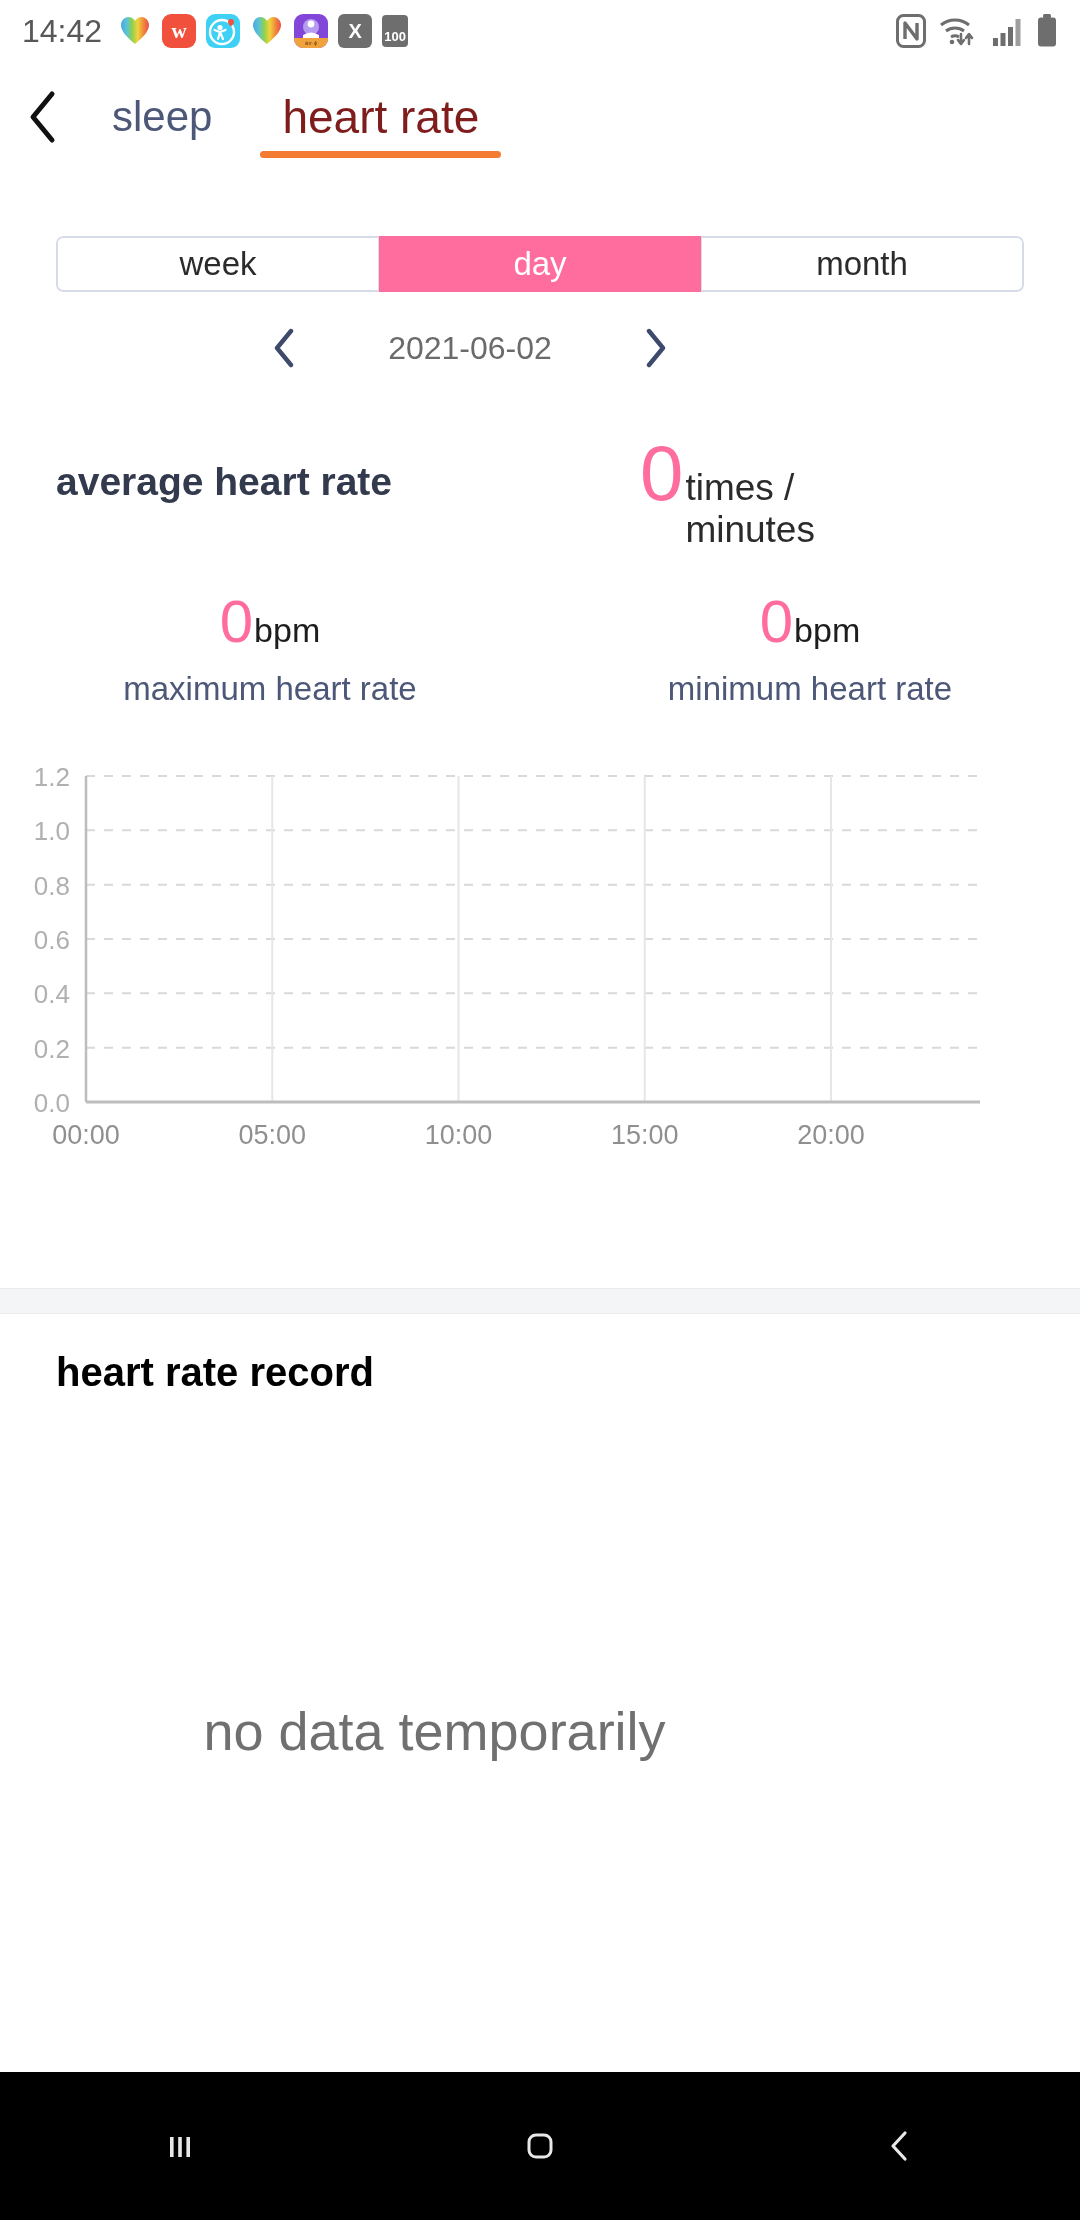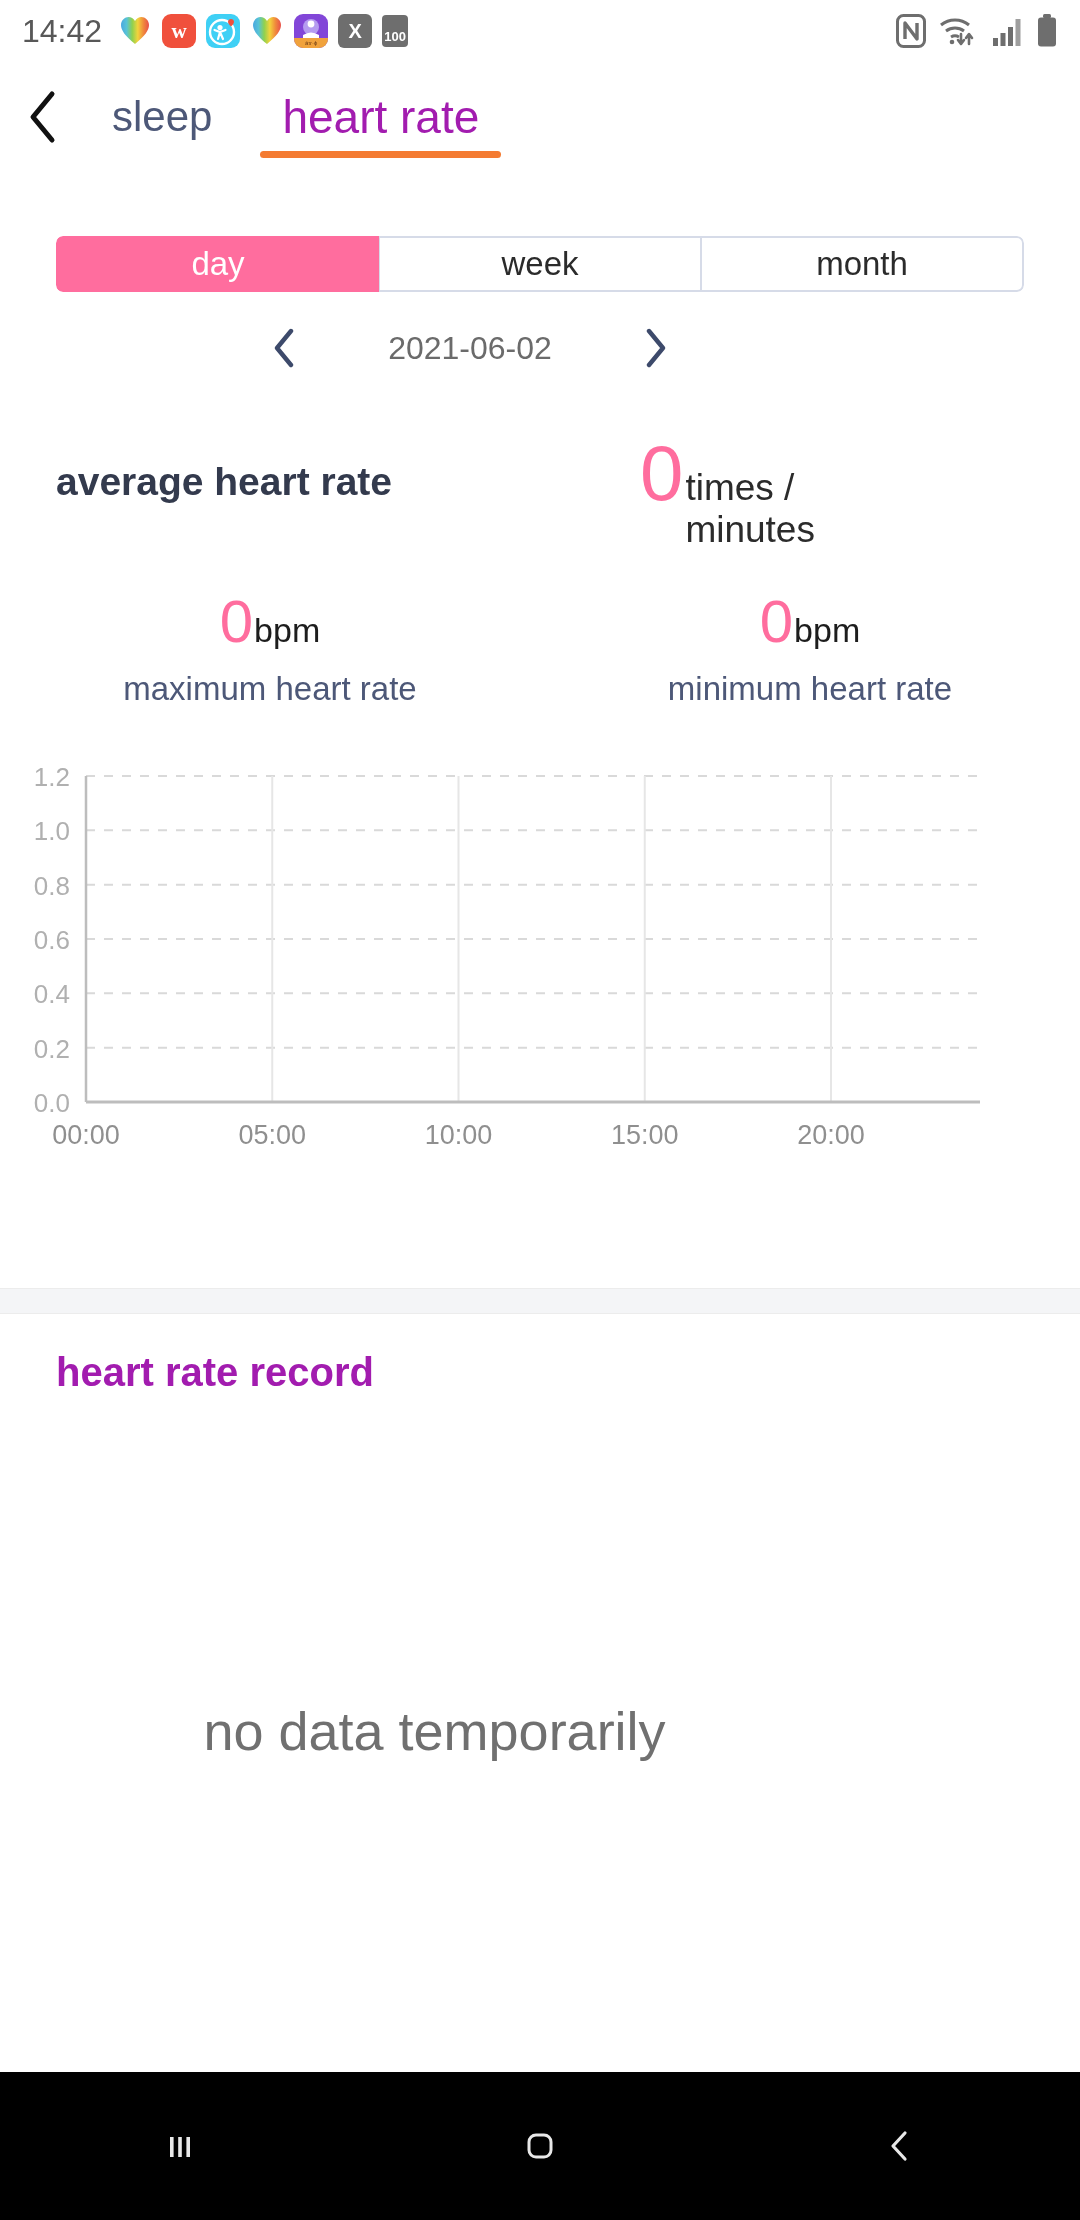--- a/index.html
+++ b/index.html
@@ -61,21 +61,21 @@
 
   
   .topnav {
     position:absolute; top:62px; left:0; width:1080px; height:110px;
     display:flex; align-items:center;
   }
   .backbtn { width:86px; height:110px; display:flex; align-items:center;
              justify-content:center; }
   .nav-tab { font-size:42px; color:#4d5878; padding:0 26px;
              position:relative; height:110px; display:flex; align-items:center; }
-  .nav-tab.active { color:#a21caf; font-size:46px;text-align:right; }
+  .nav-tab.active { color:#7f1d1d; font-size:46px;text-align:right; }
   .nav-tab.active .underline {
     position:absolute; left:4px; right:4px; bottom:14px; height:7px;
     background:#f47b32; border-radius:4px;
   }
   .nav-sep { width:18px; }
 
   
   .segment {
     position:absolute; top:236px; left:56px; width:968px; height:56px;
     display:flex; border-radius:7px; overflow:hidden;
@@ -128,21 +128,21 @@
   .chart { position:absolute; top:750px; left:0; width:1080px; height:420px; }
   .chart svg { display:block; }
 
   
   .band-sep { position:absolute; top:1288px; left:0; width:1080px; height:26px;
               background:#f4f5f7; border-top:1px solid #ececec;
               border-bottom:1px solid #ececec; }
 
   
   .rec-title { position:absolute; top:1350px; left:56px;
-               font-size:40px; font-weight:bold; color:#a21caf; }
+               font-size:40px; font-weight:bold; color:#000000; }
   .nodata { position:absolute; top:1700px; left:0; width:869px;
             text-align:center; font-size:54px; color:#707070; }
 
   
   .navbar { position:absolute; bottom:0; left:0; width:1080px; height:148px;
             background:#000; display:flex; align-items:center; }
   .navbtn { flex:1; display:flex; align-items:center; justify-content:center; }
   .navbtn svg { display:block; }
   .content-bg { position:absolute; top:1314px; left:0; width:1080px;
                 height:758px; background:#fff; }
@@ -260,22 +260,22 @@
       <span>sleep</span>
     </div>
     <div class="nav-sep"></div>
     <div class="nav-tab active">
       <span>heart rate</span>
       <span class="underline"></span>
     </div>
   </div>
 
   <div class="segment">
+    <div class="seg">week</div>
     <div class="seg active">day</div>
-    <div class="seg">week</div>
     <div class="seg">month</div>
   </div>
 
   <div class="datenav">
     <div class="arrow">
       <svg width="26" height="40" viewBox="0 0 26 40">
         <path d="M19 3 L5 20 L19 37" fill="none" stroke="#3d4a6b" stroke-width="4.4" stroke-linecap="round" stroke-linejoin="round"></path>
       </svg>
     </div>
     <div class="dateval">2021-06-02</div>

